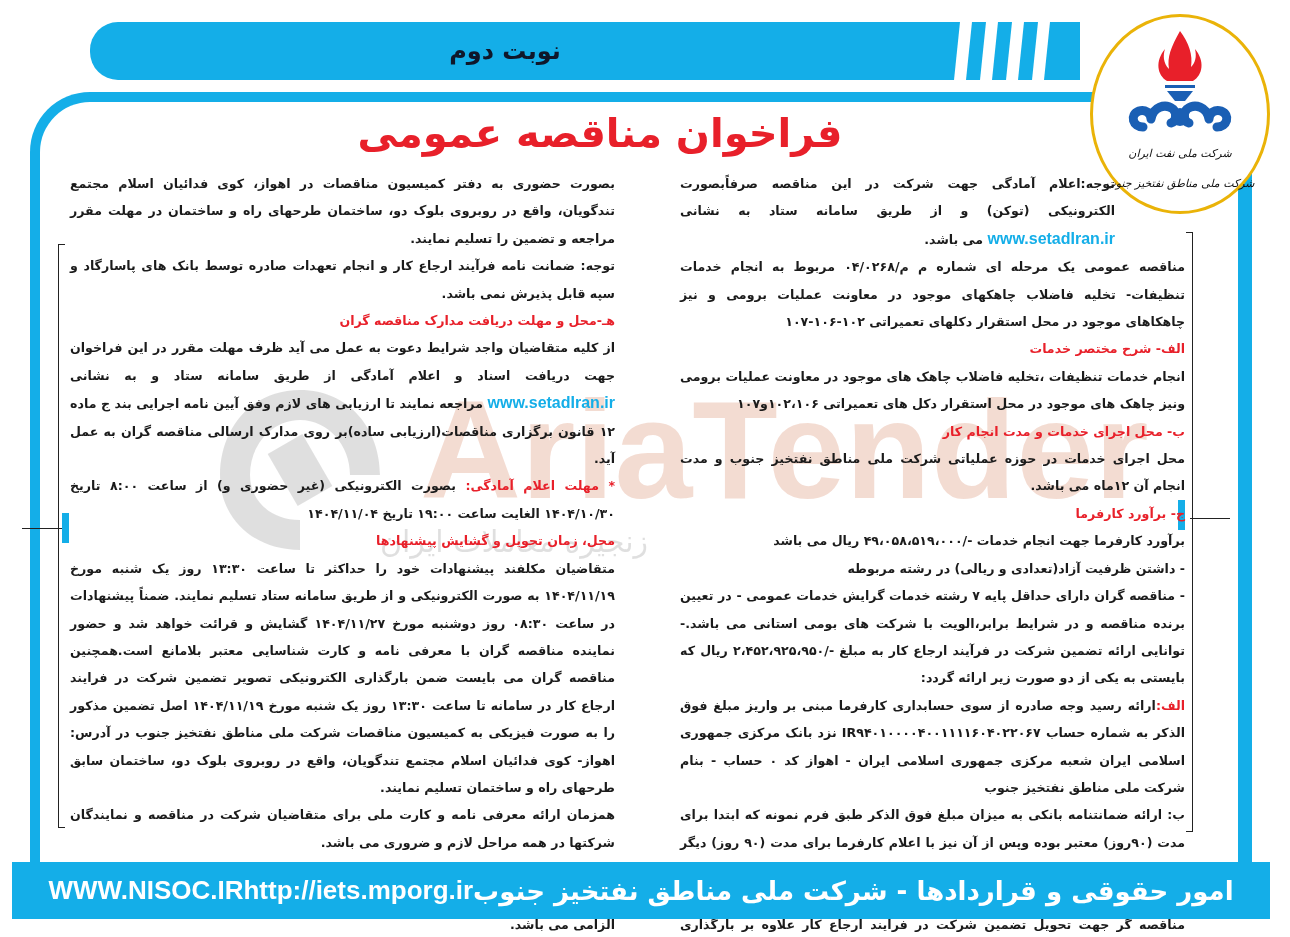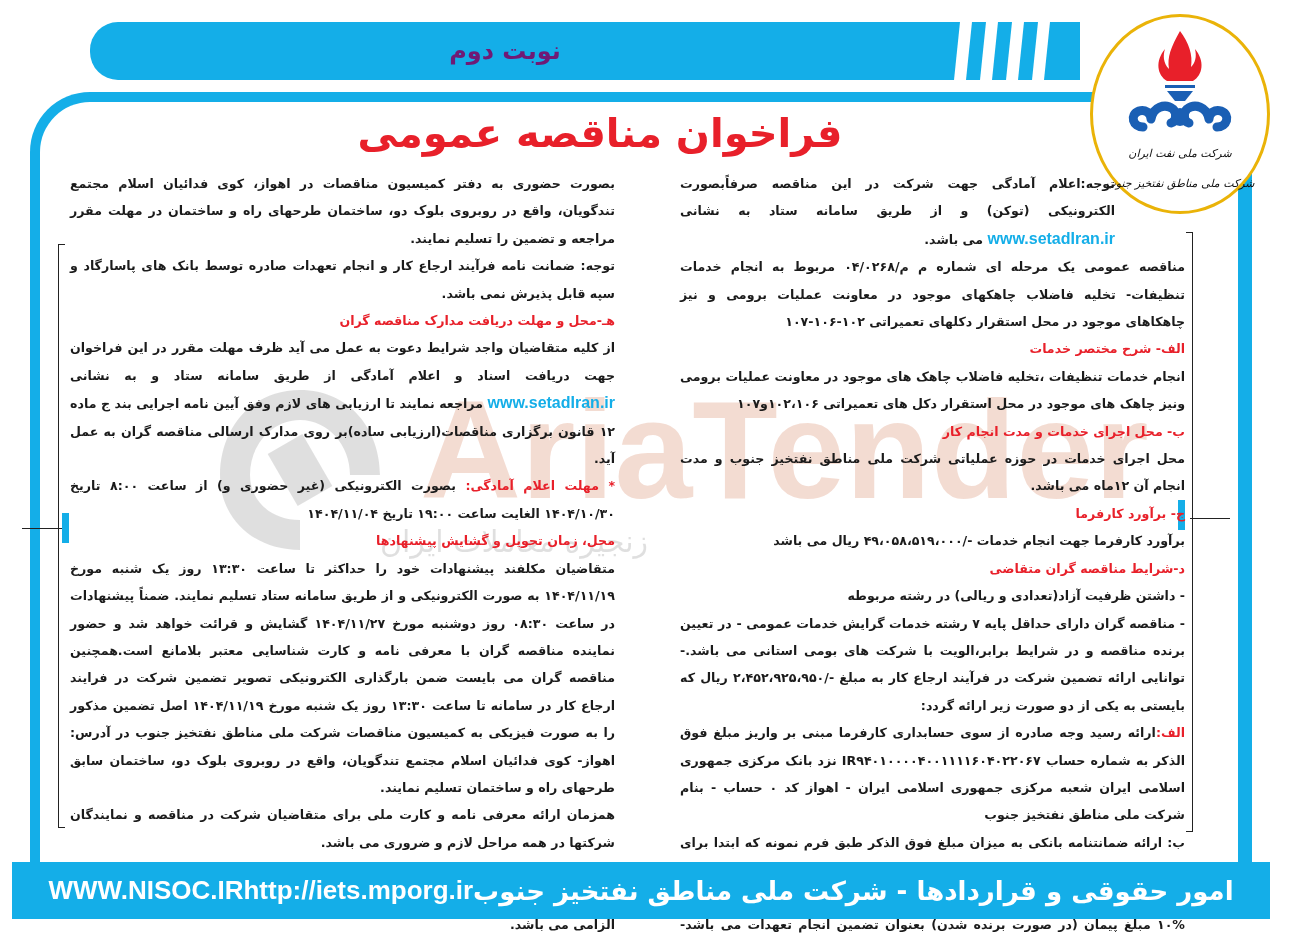--- a/index.html
+++ b/index.html
@@ -8,21 +8,21 @@
     font-family: "DejaVu Sans", sans-serif;
   }
   .topbar {
     position: absolute; left: 90px; top: 22px; width: 990px; height: 58px;
     background: #14aee8; border-radius: 28px 0 0 28px;
   }
   .topbar .stripes { position: absolute; right: 0; top: 0; height: 58px; width: 160px; }
   .topbar .label {
     position: absolute; left: 0; right: 160px; top: 0; height: 58px;
     display: flex; align-items: center; justify-content: center;
-    color: #701a75; font-weight: bold; font-size: 24px; direction: rtl; text-align: center;
+    color: #0f172a; font-weight: bold; font-size: 24px; direction: rtl; text-align: center;
   }
   .frame {
     position: absolute; left: 30px; top: 92px; width: 1222px; height: 770px;
     border: 10px solid #14aee8; border-right-width: 14px; border-bottom: none;
     border-radius: 60px 0 0 0; box-sizing: border-box;
   }
   .logo {
     position: absolute; left: 1090px; top: 14px; width: 180px; height: 200px;
     border: 3px solid #eab308; border-radius: 50%; background: #fff; box-sizing: border-box;
   }
@@ -129,21 +129,20 @@
     <span class="url">www.setadIran.ir</span>
     <span>می باشد.</span>
   </p>
   <p>مناقصه عمومی یک مرحله ای شماره م م/۰۴/۰۲۶۸ مربوط به انجام خدمات تنظیفات- تخلیه فاضلاب چاهکهای موجود در معاونت عملیات برومی و نیز چاهکاهای موجود در محل استقرار دکلهای تعمیراتی ۱۰۲-۱۰۶-۱۰۷</p>
   <p class="red">الف- شرح مختصر خدمات</p>
   <p>انجام خدمات تنظیفات ،تخلیه فاضلاب چاهک های موجود در معاونت عملیات برومی ونیز چاهک های موجود در محل استقرار دکل های تعمیراتی ۱۰۲،۱۰۶و۱۰۷</p>
   <p class="red">ب- محل اجرای خدمات و مدت انجام کار</p>
   <p>محل اجرای خدمات در حوزه عملیاتی شرکت ملی مناطق نفتخیز جنوب و مدت انجام آن ۱۲ماه می باشد.</p>
   <p class="red">ج- برآورد کارفرما</p>
   <p>برآورد کارفرما جهت انجام خدمات -/۴۹،۰۵۸،۵۱۹،۰۰۰ ریال می باشد</p>
-  <p class="red">د-شرایط مناقصه گران متقاضی</p>
   <p>- داشتن ظرفیت آزاد(تعدادی و ریالی) در رشته مربوطه</p>
   <p>- مناقصه گران دارای حداقل پایه ۷ رشته خدمات گرایش خدمات عمومی - در تعیین برنده مناقصه و در شرایط برابر،الویت با شرکت های بومی استانی می باشد.- توانایی ارائه تضمین شرکت در فرآیند ارجاع کار به مبلغ -/۲،۴۵۲،۹۲۵،۹۵۰ ریال که بایستی به یکی از دو صورت زیر ارائه گردد:</p>
   <p>
     <span class="red">الف:</span><span>ارائه رسید وجه صادره از سوی حسابداری کارفرما مبنی بر واریز مبلغ فوق الذکر به شماره حساب IR۹۴۰۱۰۰۰۰۴۰۰۱۱۱۱۶۰۴۰۲۲۰۶۷ نزد بانک مرکزی جمهوری اسلامی ایران شعبه مرکزی جمهوری اسلامی ایران - اهواز کد ۰ حساب - بنام شرکت ملی مناطق نفتخیز جنوب</span>
   </p>
   <p>ب: ارائه ضمانتنامه بانکی به میزان مبلغ فوق الذکر طبق فرم نمونه که ابتدا برای مدت (۹۰روز) معتبر بوده وپس از آن نیز با اعلام کارفرما برای مدت (۹۰ روز) دیگر قابل تمدید باشد.</p>
   <p>۱۰% مبلغ پیمان (در صورت برنده شدن) بعنوان تضمین انجام تعهدات می باشد-مناقصه گر جهت تحویل تضمین شرکت در فرآیند ارجاع کار علاوه بر بارگذاری تصویر تضمین از طریق سامانه لازم است</p>
 </div>
 
 <div class="col col-left">

